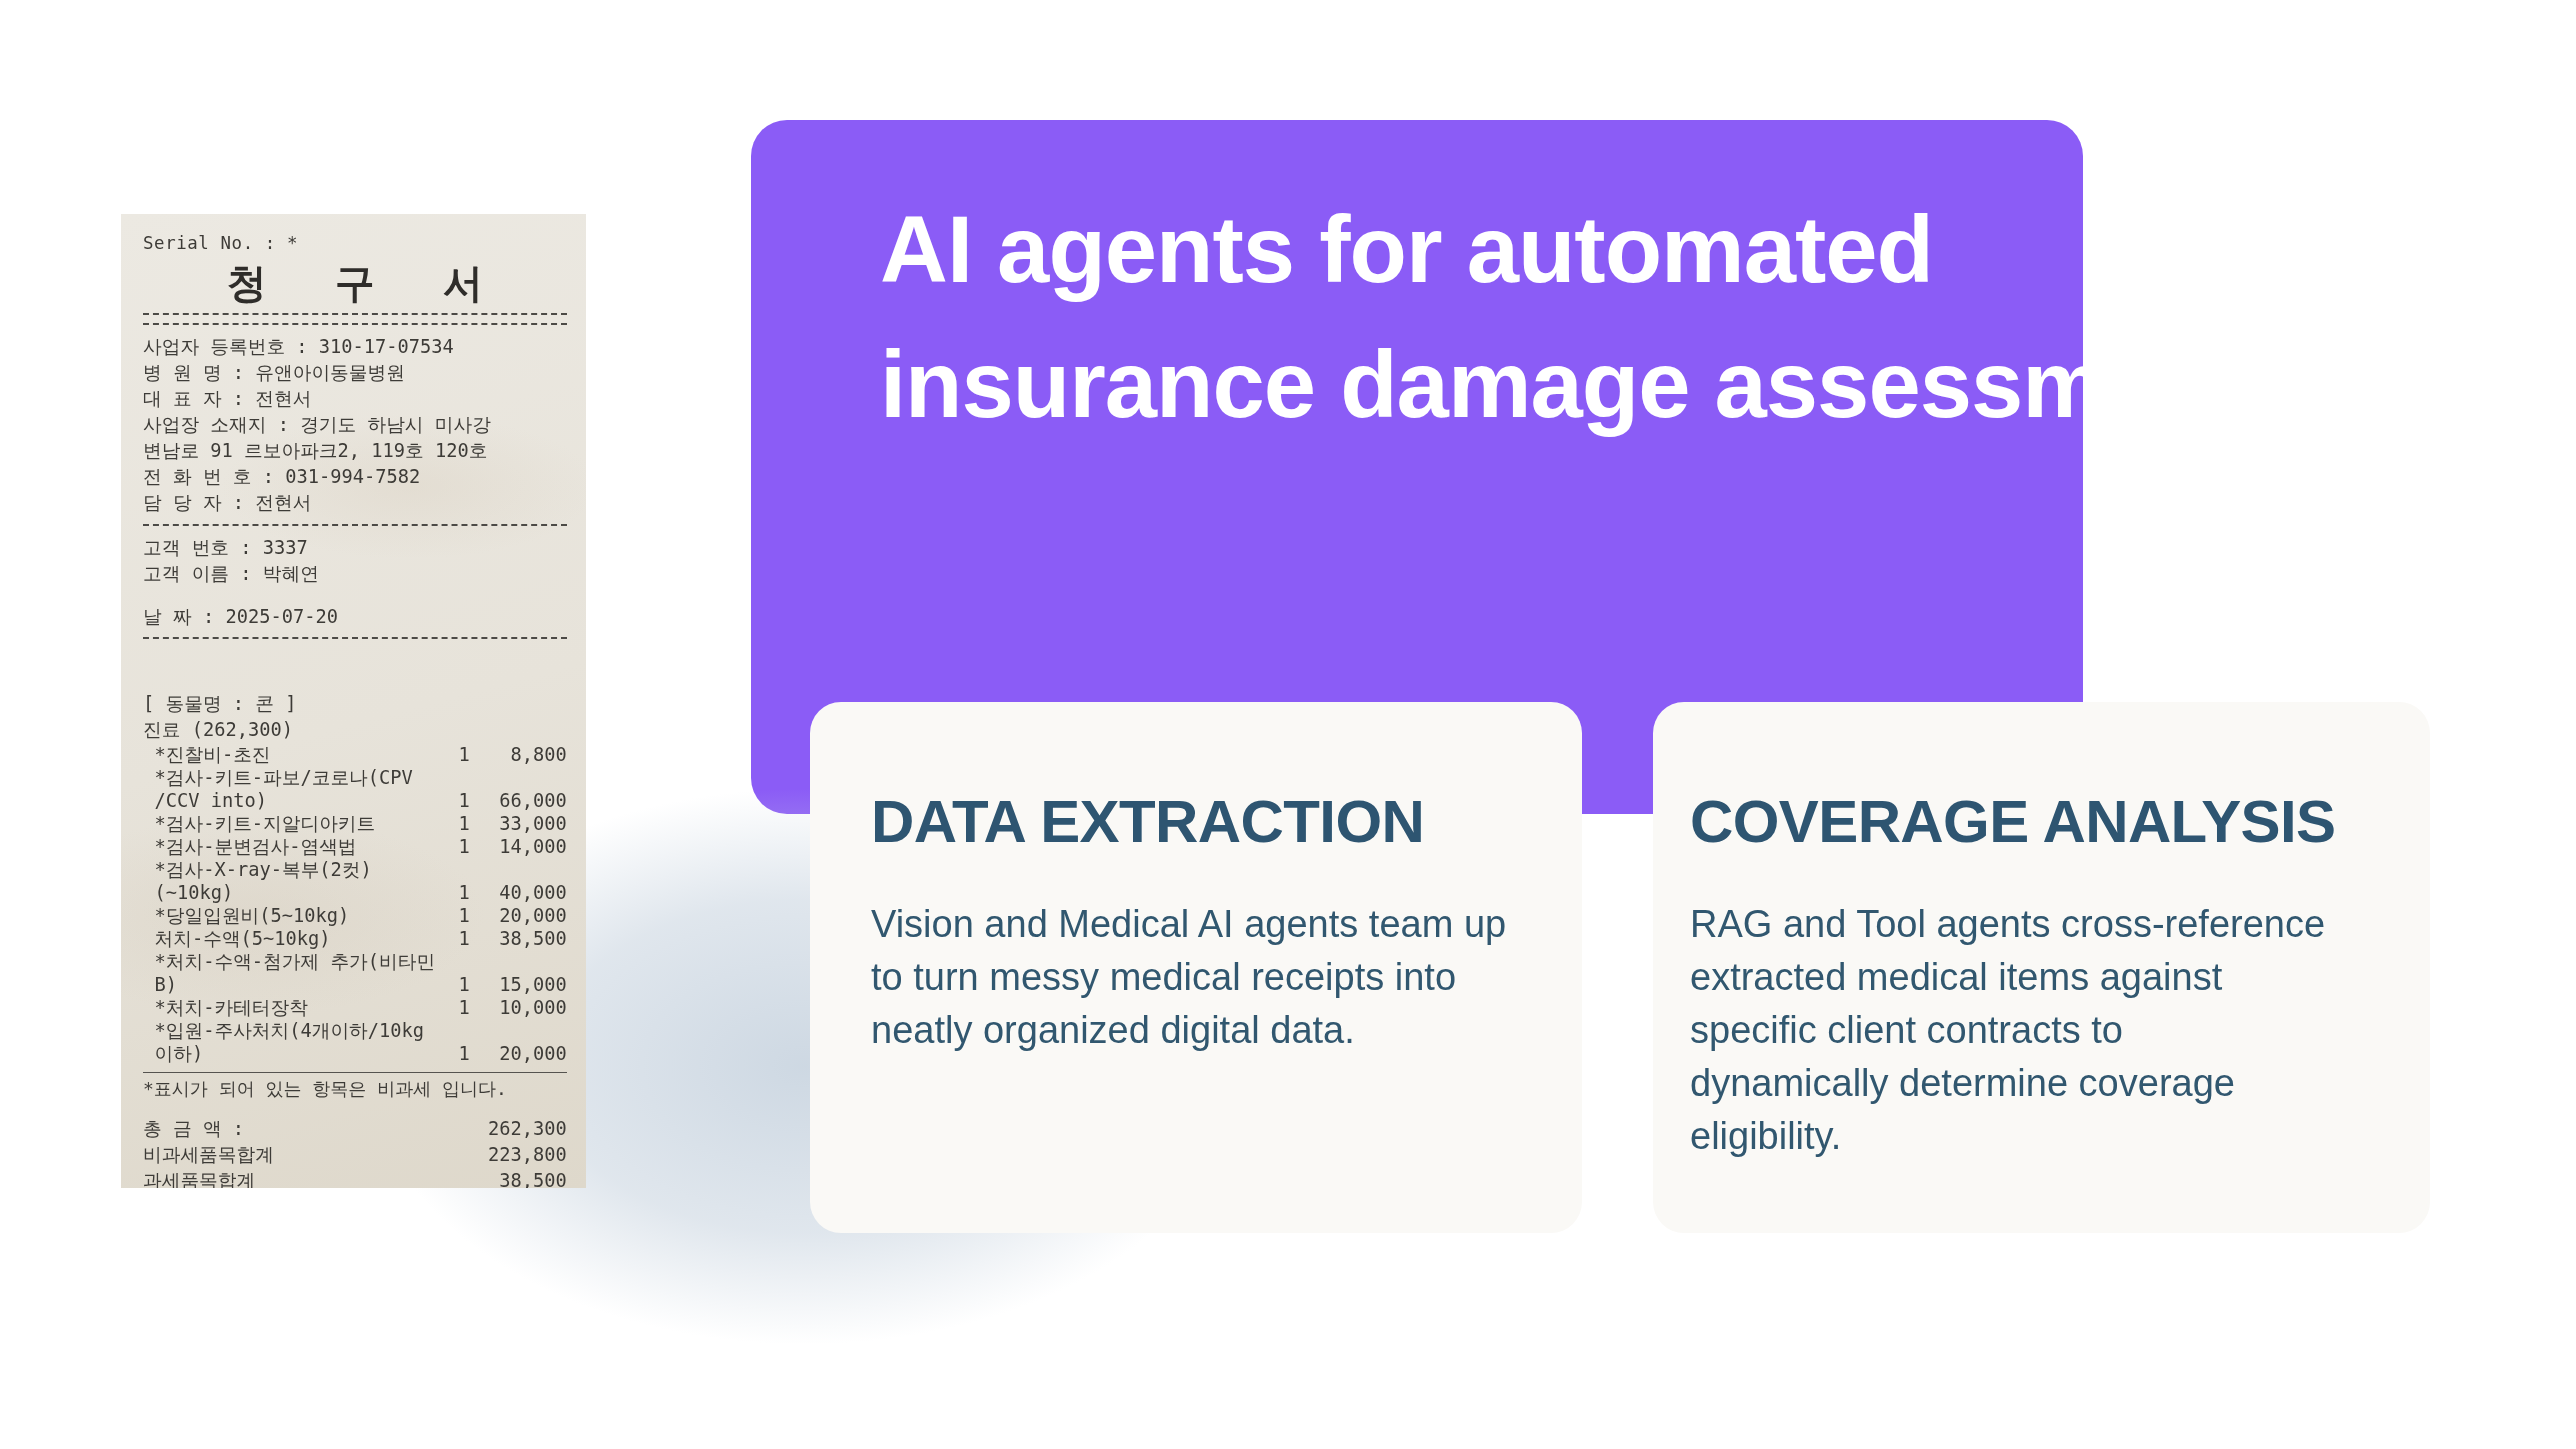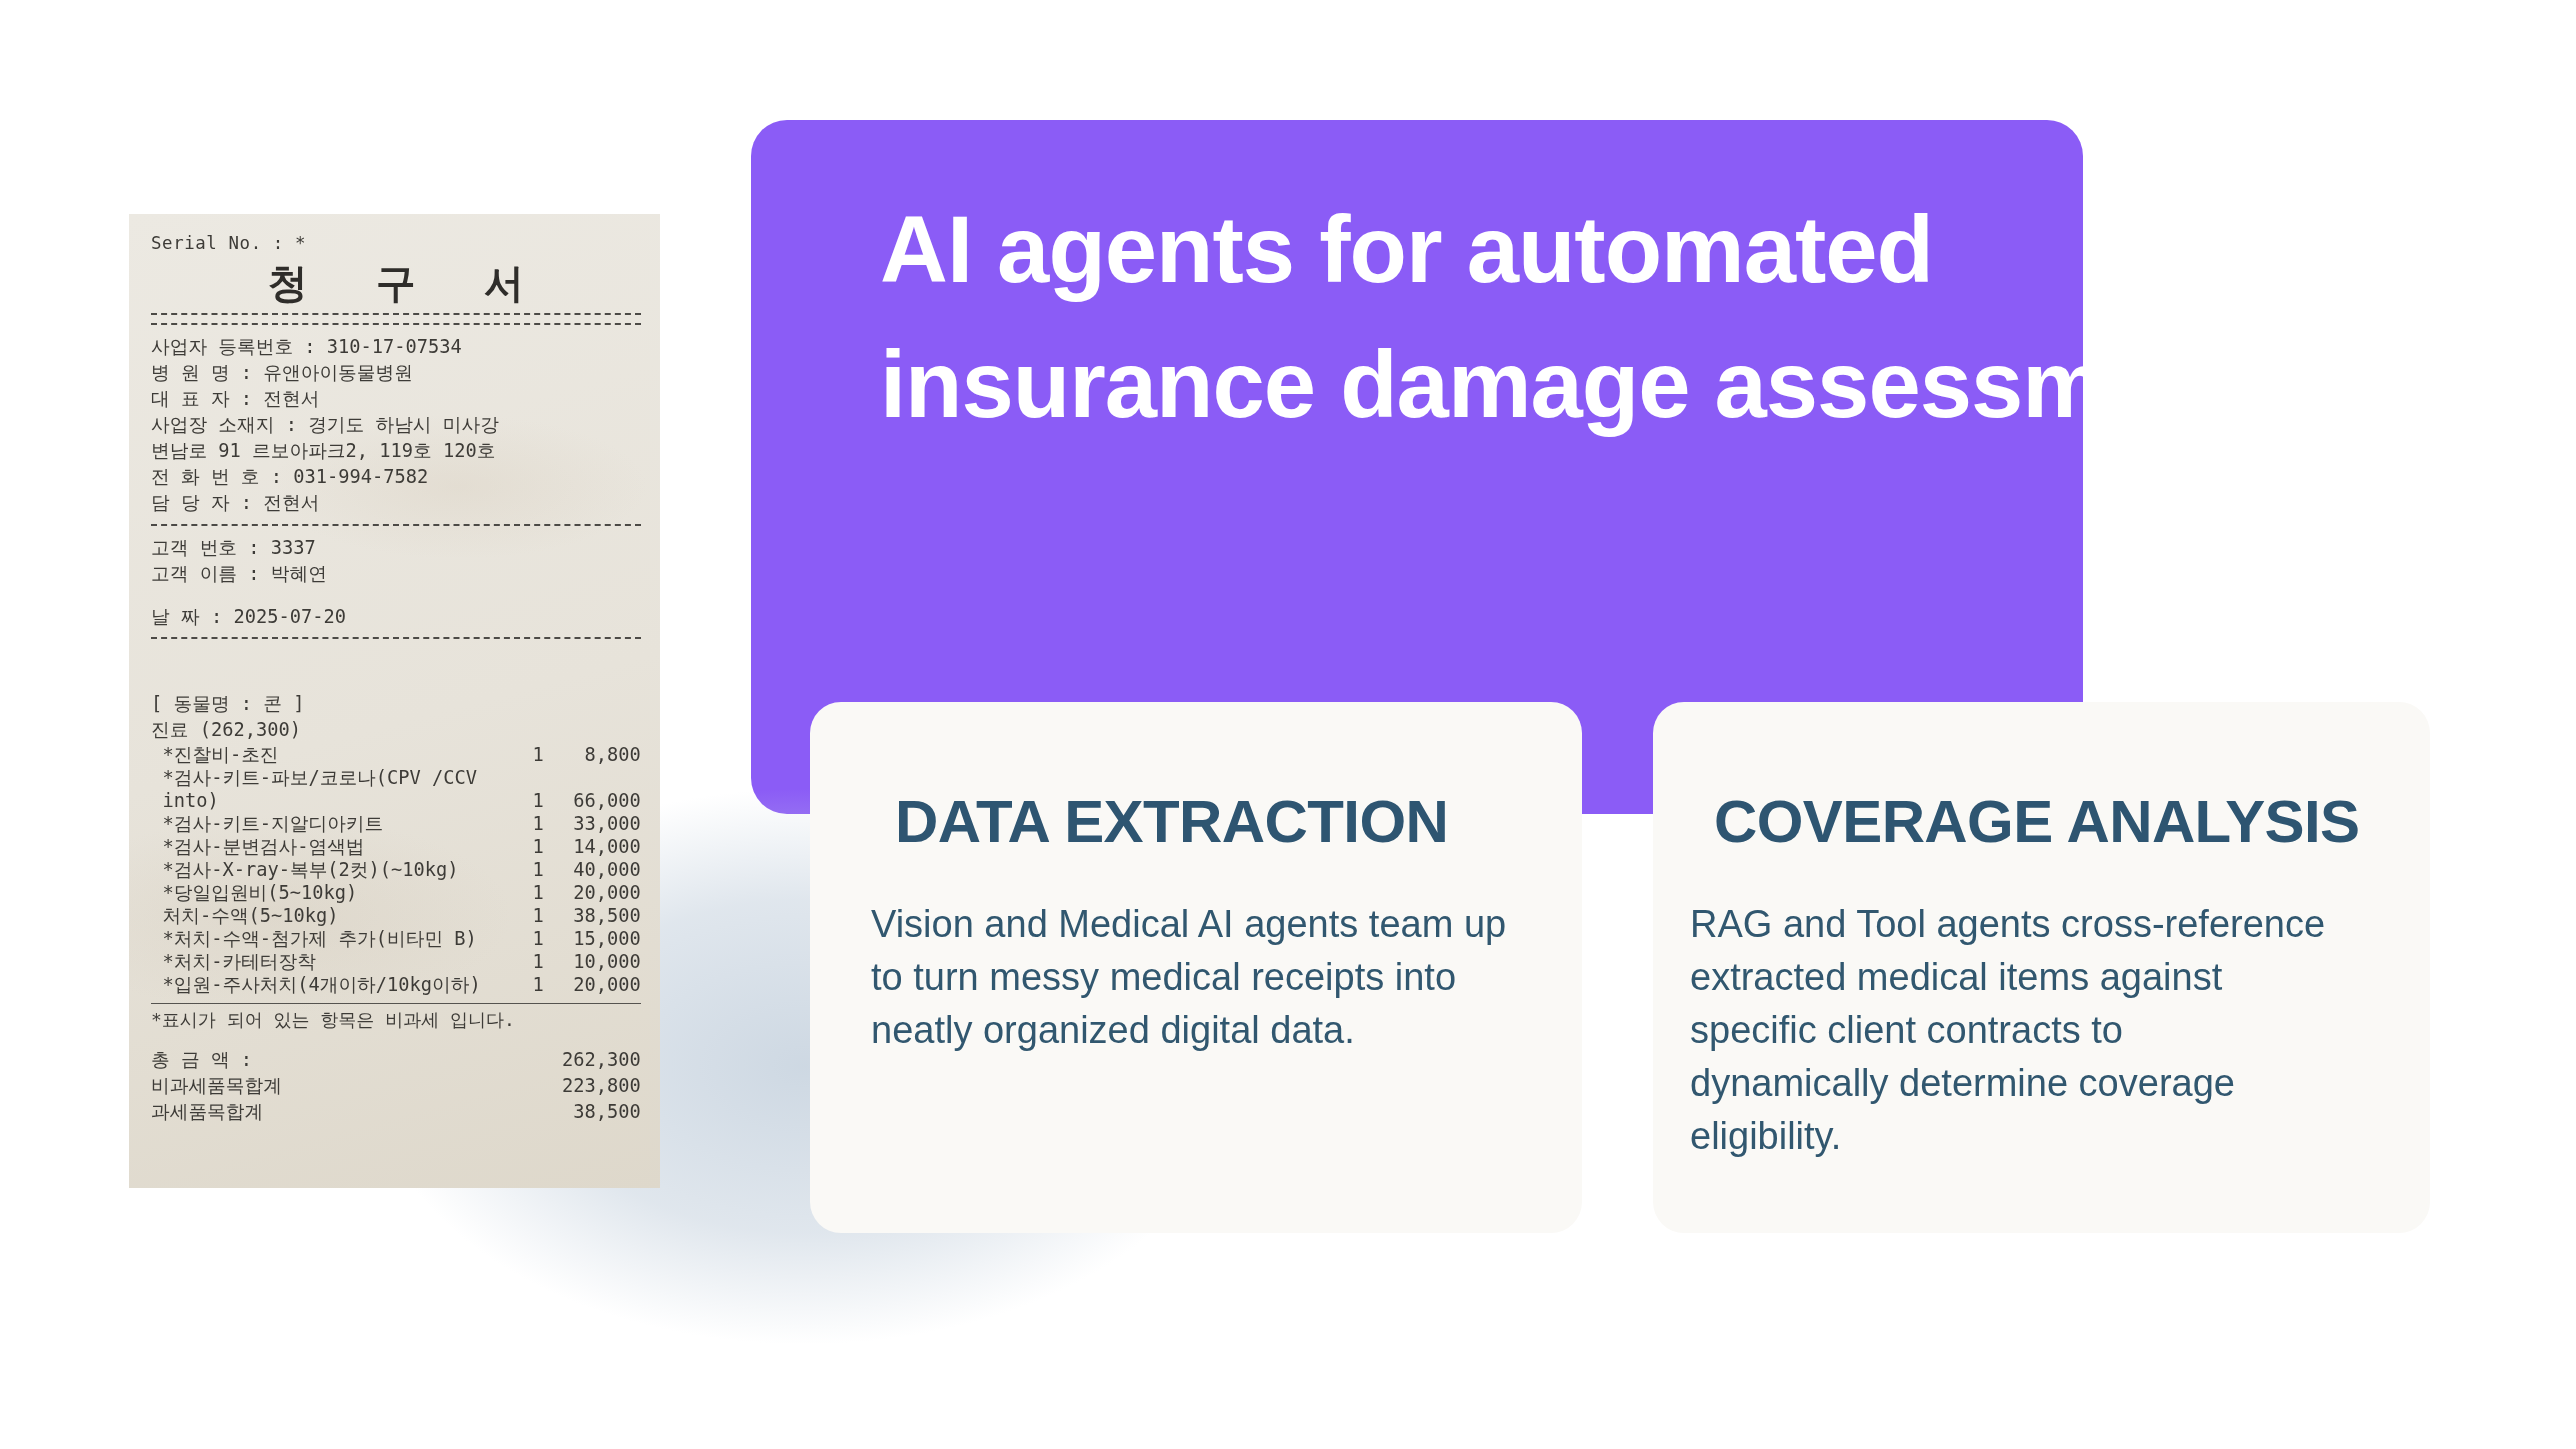--- a/index.html
+++ b/index.html
@@ -29,21 +29,21 @@
     position:absolute; left:225px; top:696px; width:1159px; height:741px;
     background:radial-gradient(closest-side,
       rgba(203,214,225,0.95) 0%,
       rgba(203,214,225,0.60) 45%,
       rgba(203,214,225,0.0) 75%);
     z-index:2;
   }
 
   
   .receipt {
-    position:absolute; left:129px; top:214px; width:531px; height:974px;
+    position:absolute; left:121px; top:214px; width:465px; height:974px;
     z-index:3; overflow:hidden; box-sizing:border-box;
     padding:16.7px 19.3px 13px 22px;
     color:#3d3b37;
     font-family:"DejaVu Sans Mono", monospace;
     font-size:18.7px; line-height:24.5px;
     background:
       radial-gradient(ellipse 270px 103px at 62% 28%, rgba(216,206,190,0.35), rgba(216,206,190,0) 70%),
       radial-gradient(ellipse 335px 142px at 28% 72%, rgba(209,199,183,0.30), rgba(209,199,183,0) 70%),
       linear-gradient(165deg, #ece9e2 0%, #e7e3da 52%, #ded8cb 100%);
   }
@@ -70,21 +70,21 @@
   
   .card {
     position:absolute; top:702px; height:531px; border-radius:31px;
     background:#FAF9F6; z-index:4; box-sizing:border-box;
   }
   .card-left  { left:810px; width:772px; }
   .card-right { left:1653px; width:777px; }
   .card-heading {
     position:absolute; top:85px;
     font-size:60px; font-weight:700; letter-spacing:-0.6px;
-    color:#2E5571; white-space:nowrap;margin-left:24px;
+    color:#2E5571; white-space:nowrap;
   }
   .card-body {
     position:absolute; top:196px;
     font-size:38px; font-weight:400; line-height:53px;
     color:#31576F; white-space:nowrap;
   }
   .card-left  .card-heading, .card-left  .card-body { left:61px; }
   .card-right .card-heading, .card-right .card-body { left:37px; }
 </style>
 </head>

